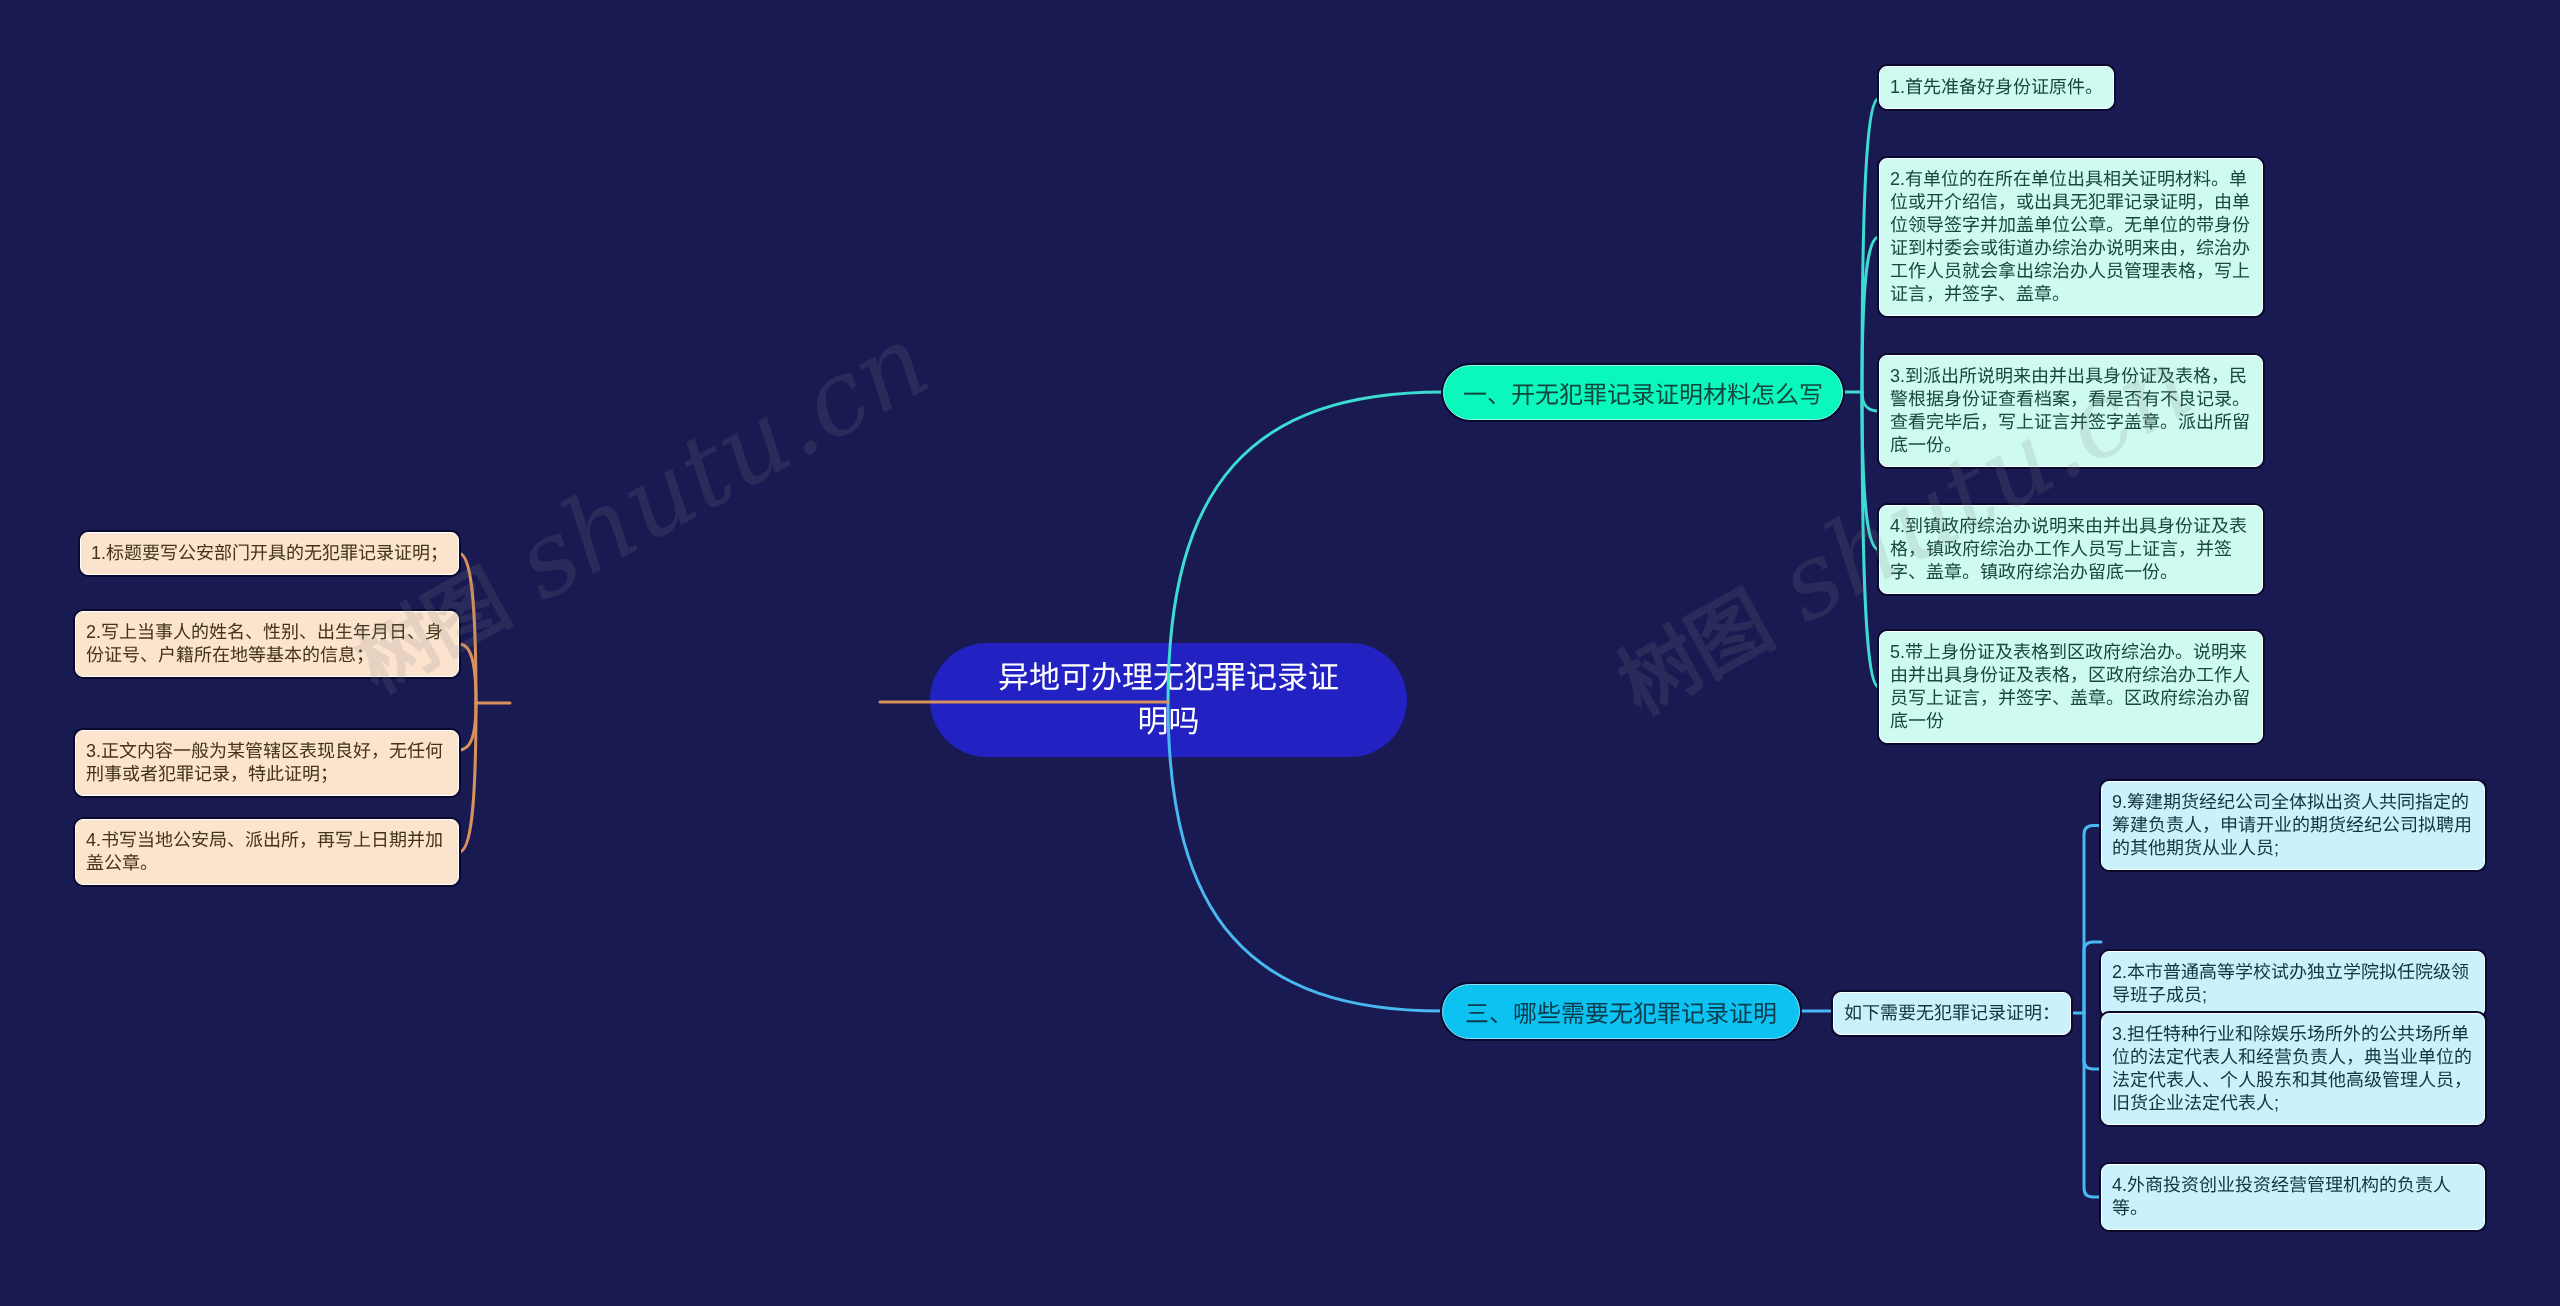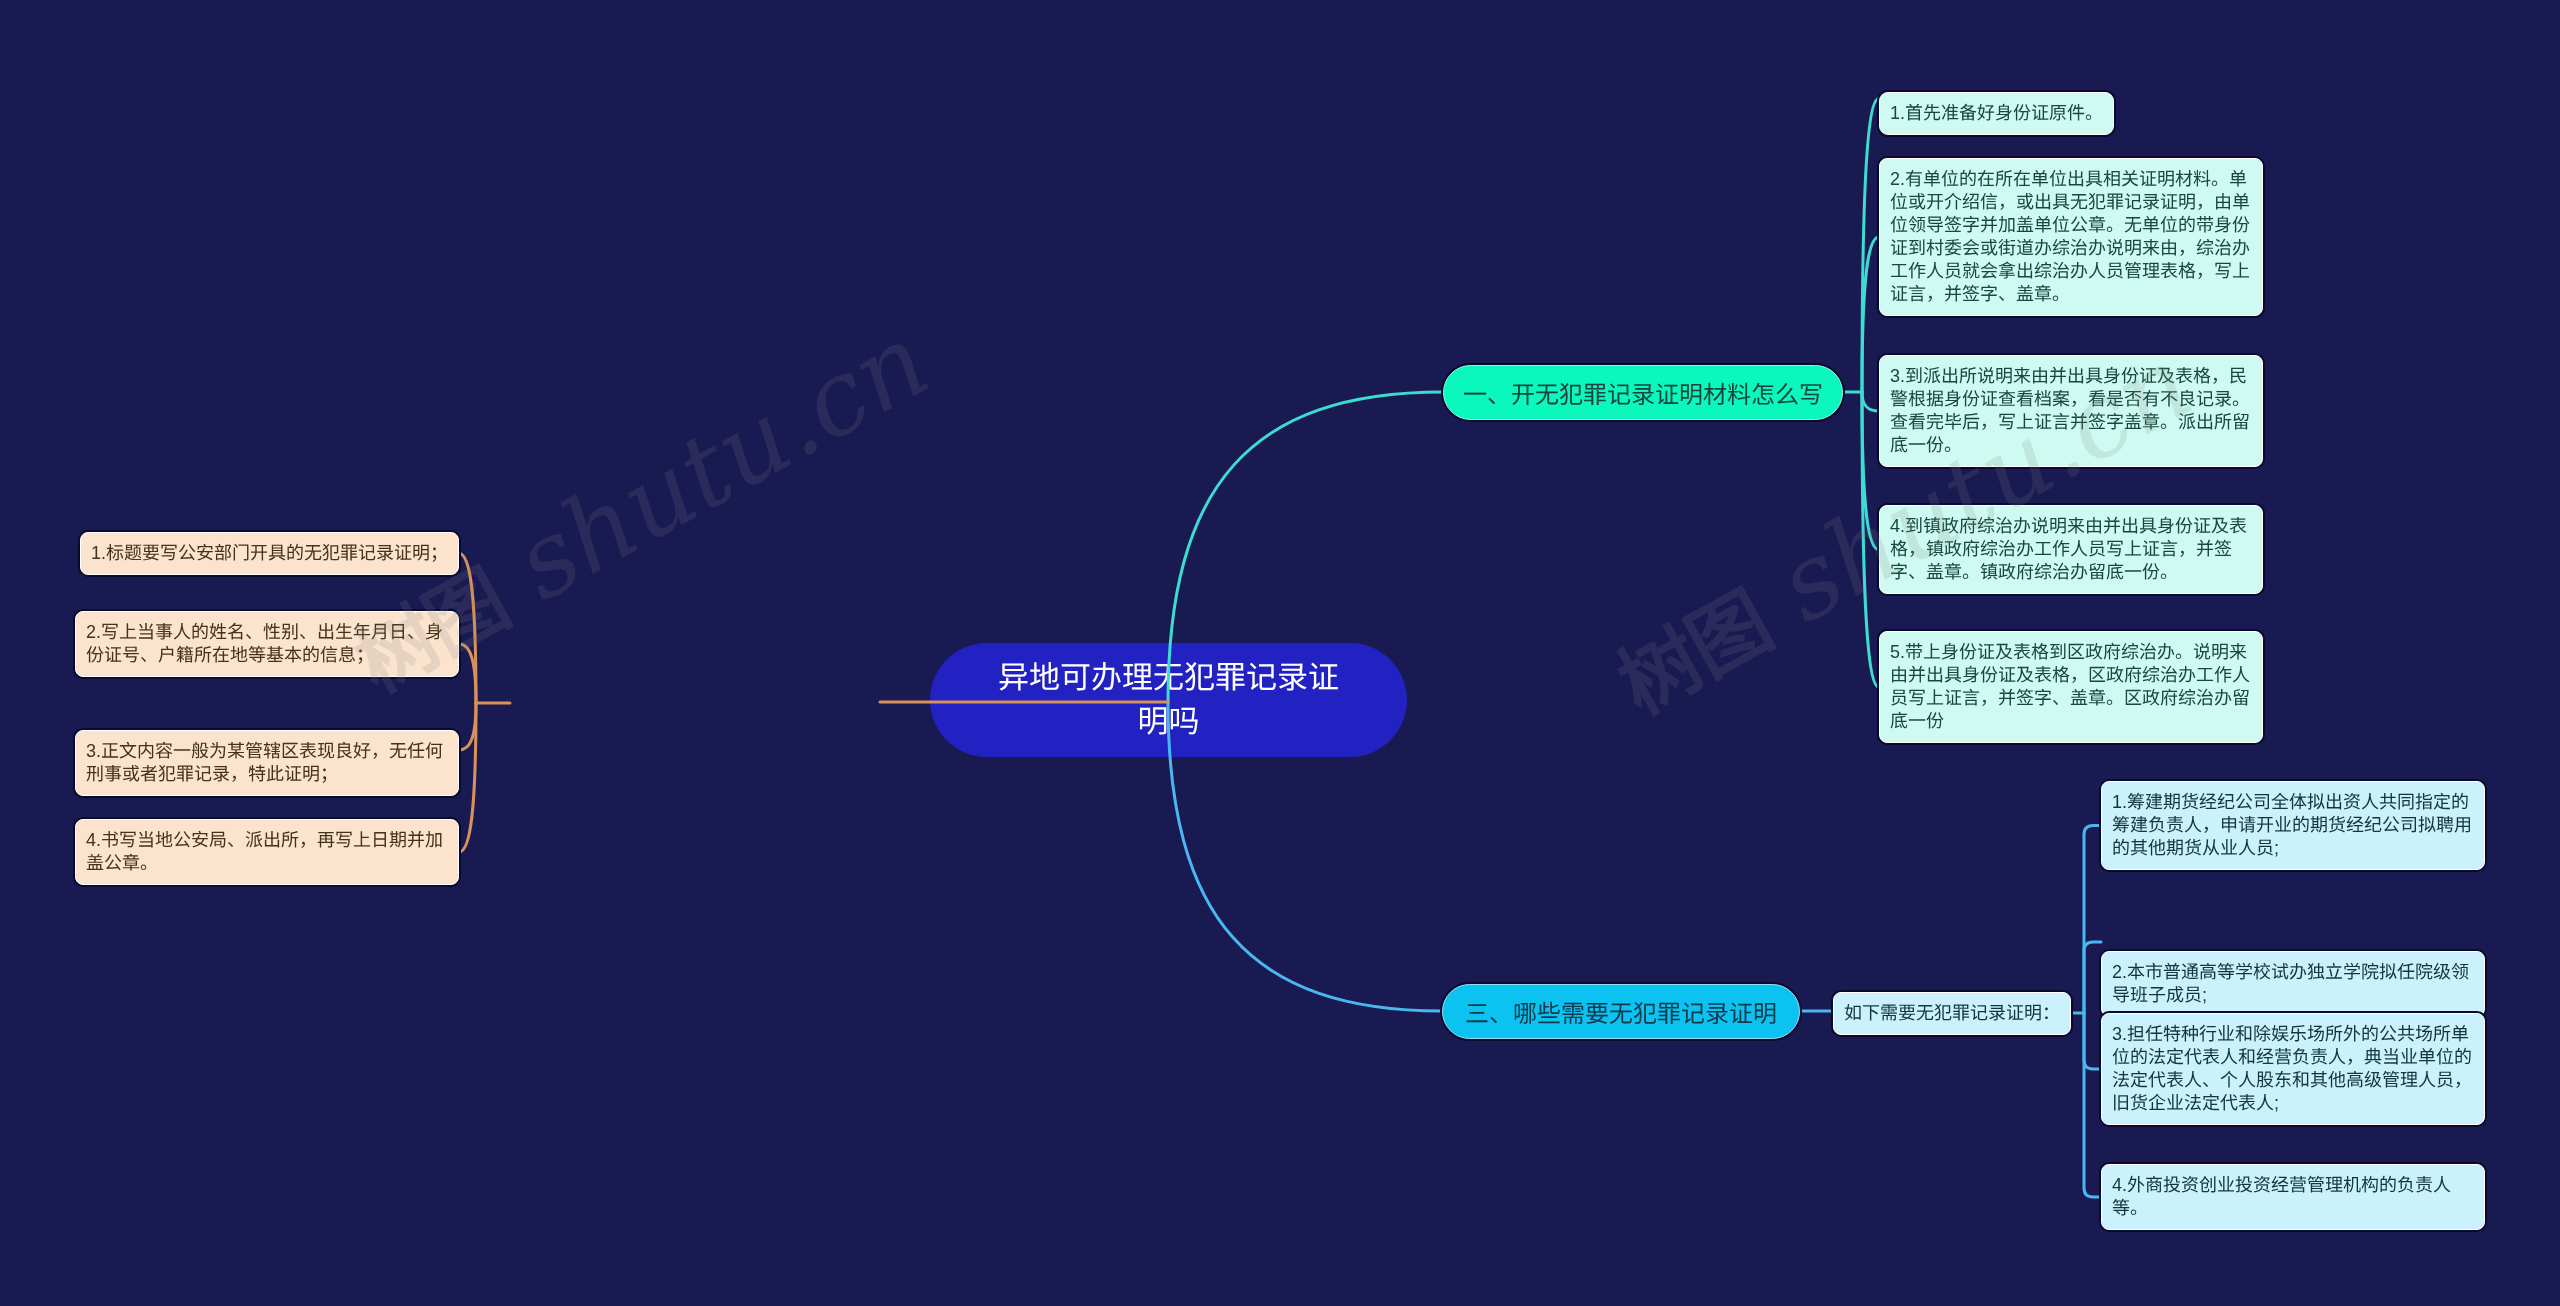--- a/index.html
+++ b/index.html
@@ -70,27 +70,27 @@
 
   <div class="node pill lv1 c-cyan" style="left:1442px;top:984px;width:358px;height:55px;">
     <span>三、哪些需要无犯罪记录证明</span>
   </div>
 
   <div class="node leaf l-cyan" style="left:1833px;top:992px;white-space:nowrap;">
     <span>如下需要无犯罪记录证明：</span>
   </div>
 
   <div id="leaves">
-      <div class="node leaf l-green" style="max-width: 384px; top: 92px; left: 1879px; border-radius: 9px;"><span>1.首先准备好身份证原件。</span></div>
+      <div class="node leaf l-green" style="max-width: 384px; top: 66px; left: 1879px;"><span>1.首先准备好身份证原件。</span></div>
       <div class="node leaf l-green" style="max-width: 384px; top: 158px; left: 1879px;"><span>2.有单位的在所在单位出具相关证明材料。单位或开介绍信，或出具无犯罪记录证明，由单位领导签字并加盖单位公章。无单位的带身份证到村委会或街道办综治办说明来由，综治办工作人员就会拿出综治办人员管理表格，写上证言，并签字、盖章。</span></div>
       <div class="node leaf l-green" style="max-width: 384px; top: 355px; left: 1879px;"><span>3.到派出所说明来由并出具身份证及表格，民警根据身份证查看档案，看是否有不良记录。查看完毕后，写上证言并签字盖章。派出所留底一份。</span></div>
       <div class="node leaf l-green" style="max-width: 384px; top: 505px; left: 1879px;"><span>4.到镇政府综治办说明来由并出具身份证及表格，镇政府综治办工作人员写上证言，并签字、盖章。镇政府综治办留底一份。</span></div>
       <div class="node leaf l-green" style="max-width: 384px; top: 631px; left: 1879px;"><span>5.带上身份证及表格到区政府综治办。说明来由并出具身份证及表格，区政府综治办工作人员写上证言，并签字、盖章。区政府综治办留底一份</span></div>
       <div class="node leaf l-orange" style="max-width: 384px; top: 532px; right: 2101px;"><span>1.标题要写公安部门开具的无犯罪记录证明；</span></div>
       <div class="node leaf l-orange" style="max-width: 384px; top: 611px; right: 2101px;"><span>2.写上当事人的姓名、性别、出生年月日、身份证号、户籍所在地等基本的信息；</span></div>
       <div class="node leaf l-orange" style="max-width: 384px; top: 730px; right: 2101px;"><span>3.正文内容一般为某管辖区表现良好，无任何刑事或者犯罪记录，特此证明；</span></div>
       <div class="node leaf l-orange" style="max-width: 384px; top: 819px; right: 2101px;"><span>4.书写当地公安局、派出所，再写上日期并加盖公章。</span></div>
-      <div class="node leaf l-cyan" style="max-width: 384px; top: 781px; left: 2101px;"><span>1.筹建期货经纪公司全体拟出资人共同指定的筹建负责人，申请开业的期货经纪公司拟聘用的其他期货从业人员;</span></div>
+      <div class="node leaf l-cyan" style="max-width: 384px; top: 781px; left: 2101px;"><span>9.筹建期货经纪公司全体拟出资人共同指定的筹建负责人，申请开业的期货经纪公司拟聘用的其他期货从业人员;</span></div>
       <div class="node leaf l-cyan" style="max-width: 384px; top: 951px; left: 2101px;"><span>2.本市普通高等学校试办独立学院拟任院级领导班子成员;</span></div>
       <div class="node leaf l-cyan" style="max-width: 384px; top: 1013px; left: 2101px;"><span>3.担任特种行业和除娱乐场所外的公共场所单位的法定代表人和经营负责人，典当业单位的法定代表人、个人股东和其他高级管理人员，旧货企业法定代表人;</span></div>
       <div class="node leaf l-cyan" style="max-width: 384px; top: 1164px; left: 2101px;"><span>4.外商投资创业投资经营管理机构的负责人等。</span></div>
     </div>
 </div>
 
 </body></html>

